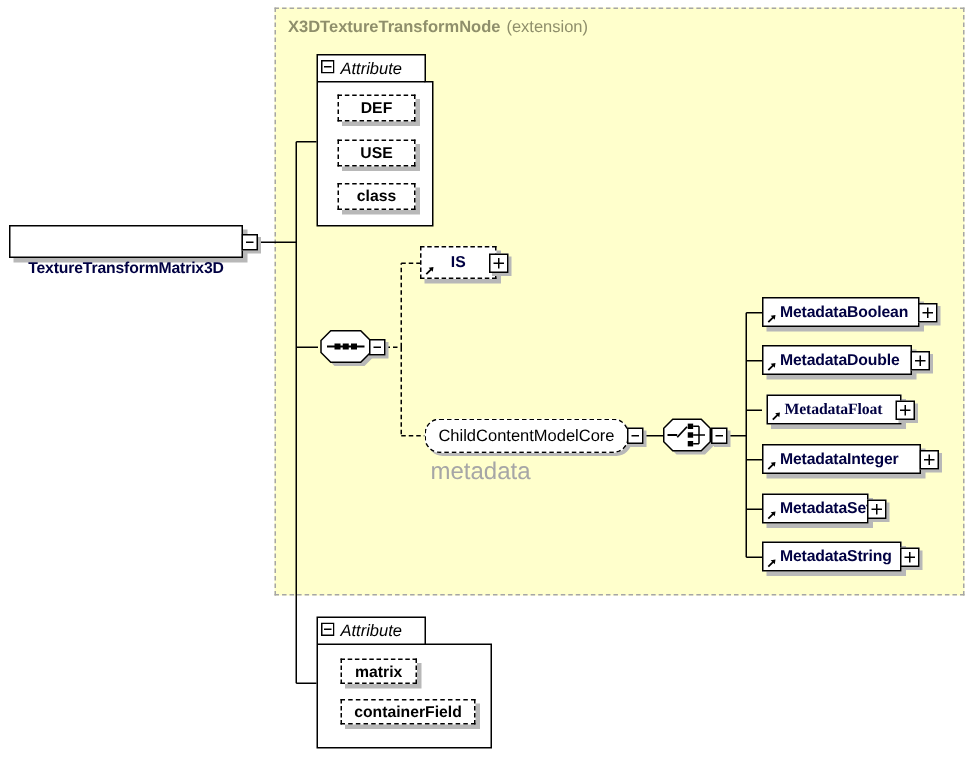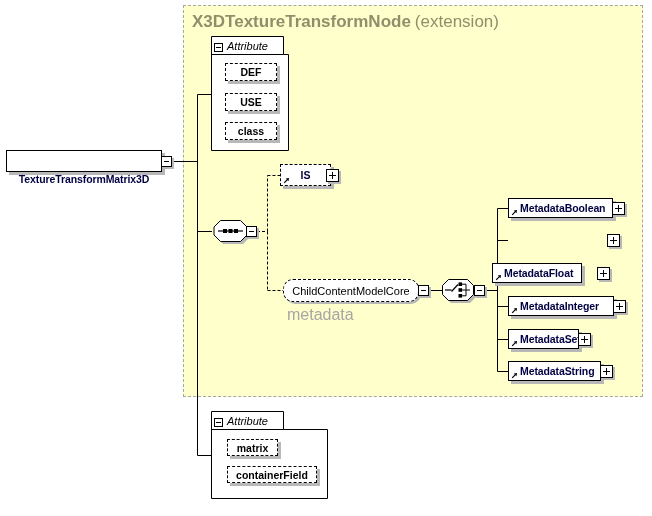--- a/index.html
+++ b/index.html
@@ -8,21 +8,21 @@
     font-family:"Liberation Sans",sans-serif;
   }
   .wires{position:absolute;left:0;top:0;width:652px;height:516px;pointer-events:none;}
 
   
   .group-box{
     position:absolute;left:183px;top:5px;width:458px;height:390px;
     background:#ffffcc;border:1px dashed #a6a6a6;
   }
   .group-title{
-    position:absolute;left:8px;top:6px;font-size:17px;color:#8f8f6b;white-space:nowrap;
+    position:absolute;left:8px;top:6px;font-size:11px;color:#8f8f6b;white-space:nowrap;
   }
   .group-title .b{font-weight:bold;}
   .group-title .n{font-weight:normal;margin-left:4px;}
 
   
   .el{
     position:absolute;background:#fff;border:1px solid #000;
     box-shadow:3px 3px 0 #b8b8b8;
     display:flex;align-items:center;
     font-size:10.5px;font-weight:bold;color:#000042;white-space:nowrap;
@@ -40,21 +40,21 @@
     font-size:10.5px;font-weight:bold;color:#000;white-space:nowrap;
   }
   .dashed.navy{color:#000042;justify-content:center;}
   .rounded{
     border-radius:10px;font-weight:normal;font-size:11px;color:#000;
     box-shadow:2px 2px 0 #b8b8b8;
   }
 
   
   .attr-header{
-    position:absolute;display:flex;align-items:flex-end;gap:4px;
+    position:absolute;display:flex;align-items:flex-start;gap:4px;
     font-size:11px;font-style:italic;color:#000;white-space:nowrap;
   }
 
   
   .nub{
     position:absolute;background:#fff;border:1px solid #000;
     box-shadow:2px 2px 0 #b8b8b8;
     display:flex;align-items:center;justify-content:center;
   }
   .nub.small{width:9px;height:9px;}
@@ -72,21 +72,21 @@
   #root-el{left:6px;top:150px;width:154px;height:20px;}
   #attr-def{left:225px;top:63px;width:50px;height:16px;}
   #attr-use{left:225px;top:93px;width:50px;height:16px;}
   #attr-class{left:225px;top:122px;width:50px;height:16px;}
   #attr-matrix{left:227px;top:439px;width:49px;height:15px;}
   #attr-containerfield{left:227px;top:466px;width:88px;height:15px;}
   #is-el{left:280px;top:164px;width:49px;height:20px;padding-left:0;}
   #ccmc-el{left:283px;top:279px;width:134px;height:21px;}
   #meta-0{left:508px;top:198px;width:103px;height:18px;}
   #meta-1{left:508px;top:230px;width:98px;height:18px;}
-  #meta-2{left:492px;top:263px;width:88px;height:18px;}
+  #meta-2{left:511px;top:263px;width:88px;height:18px;font-family:Liberation Serif, serif;}
   #meta-3{left:508px;top:296px;width:104px;height:18px;}
   #meta-4{left:508px;top:329px;width:69px;height:18px;}
   #meta-5{left:508px;top:361px;width:91px;height:18px;}
 </style>
 </head>
 <body>
 
 <div class="canvas">
 
   <div class="group-box">
@@ -204,20 +204,27 @@
         <path d="M6,1 L2.8,1.5 L5.5,4.2 Z" fill="#000"></path>
       </svg>
     <span class="pad">MetadataBoolean</span>
   </div>
   <div class="nub big" style="left:612px;top:202px;">
     <svg width="9" height="9">
         <path d="M1,4.5 H8 M4.5,1 V8" stroke="#000" stroke-width="1"></path>
       </svg>
   </div>
 
+  <div id="meta-1" class="el">
+    <svg class="ref-arrow" width="7" height="7">
+        <path d="M1.2,5.8 L4.6,2.4" stroke="#000" stroke-width="1.2"></path>
+        <path d="M6,1 L2.8,1.5 L5.5,4.2 Z" fill="#000"></path>
+      </svg>
+    <span class="pad">MetadataDouble</span>
+  </div>
   <div class="nub big" style="left:607px;top:234px;">
     <svg width="9" height="9">
         <path d="M1,4.5 H8 M4.5,1 V8" stroke="#000" stroke-width="1"></path>
       </svg>
   </div>
 
   <div id="meta-2" class="el">
     <svg class="ref-arrow" width="7" height="7">
         <path d="M1.2,5.8 L4.6,2.4" stroke="#000" stroke-width="1.2"></path>
         <path d="M6,1 L2.8,1.5 L5.5,4.2 Z" fill="#000"></path>

